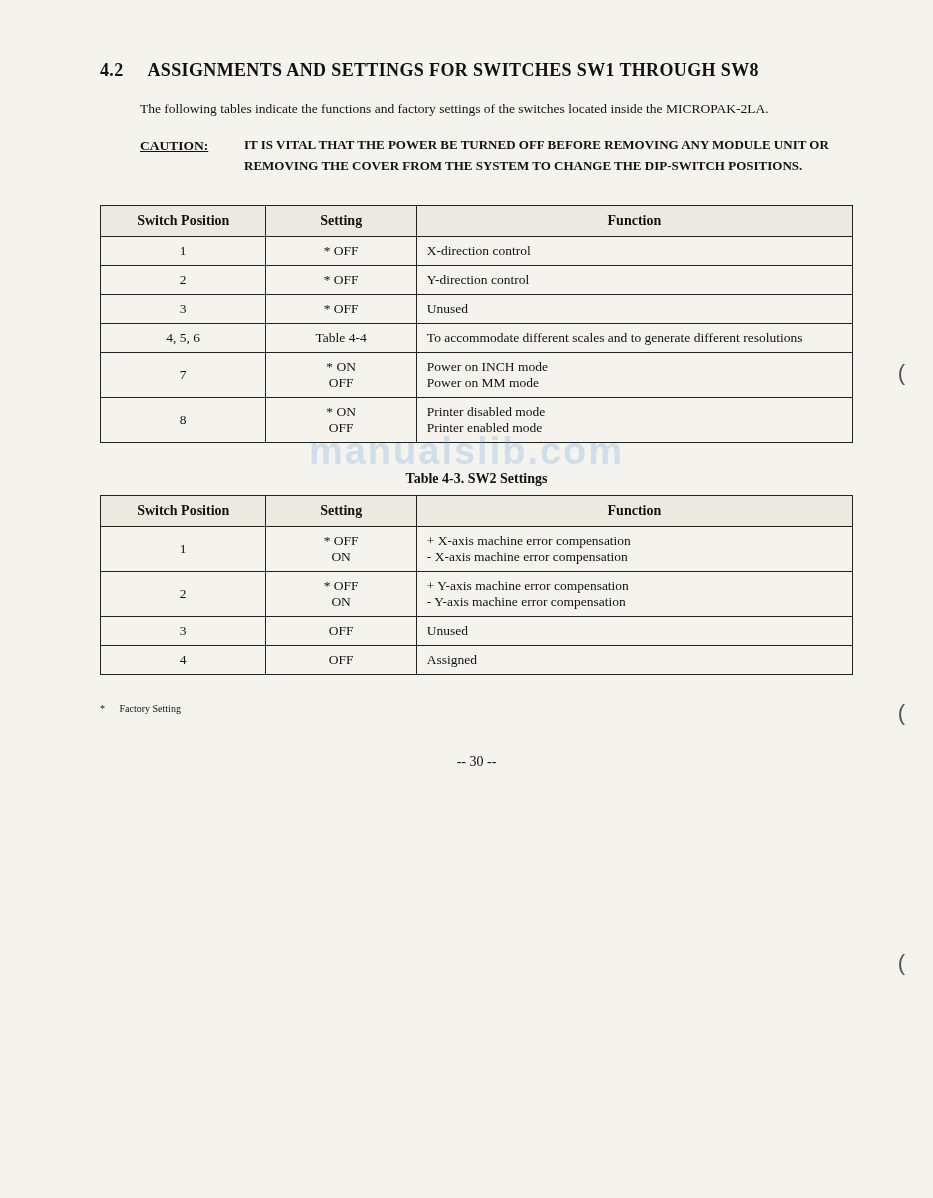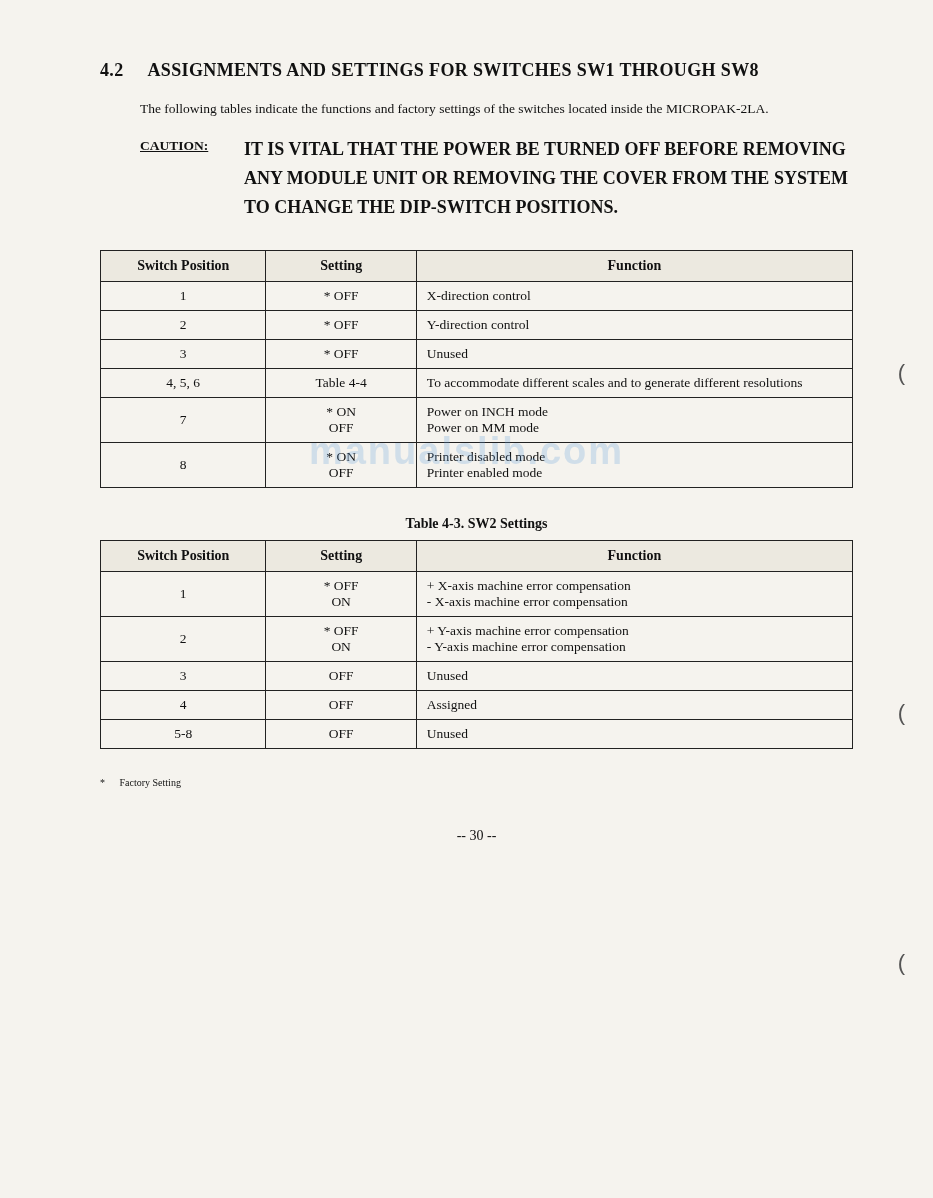--- a/index.html
+++ b/index.html
@@ -41,21 +41,21 @@
     }
     .caution-label {
       font-weight: bold;
       text-decoration: underline;
       min-width: 90px;
       margin-right: 14px;
       white-space: nowrap;
     }
     .caution-text {
       font-weight: bold;
-      font-size: 18px;
+      font-size: 13px;
       line-height: 1.6;
     }
     .table-title {
       text-align: center;
       font-weight: bold;
       font-size: 14px;
       margin-bottom: 8px;
       margin-top: 10px;
     }
     table {
@@ -204,25 +204,20 @@
       <tr>
         <td class="col-switch">3</td>
         <td class="col-setting">OFF</td>
         <td class="col-function">Unused</td>
       </tr>
       <tr>
         <td class="col-switch">4</td>
         <td class="col-setting">OFF</td>
         <td class="col-function">Assigned</td>
       </tr>
-      <tr>
-        <td class="col-switch">5-8</td>
-        <td class="col-setting">OFF</td>
-        <td class="col-function">Unused</td>
-      </tr>
     </tbody>
   </table>
 
   <div class="footer-note">
     <span class="asterisk">*</span>
     <span>Factory Setting</span>
   </div>
 
   <div class="page-number">-- 30 --</div>
 

